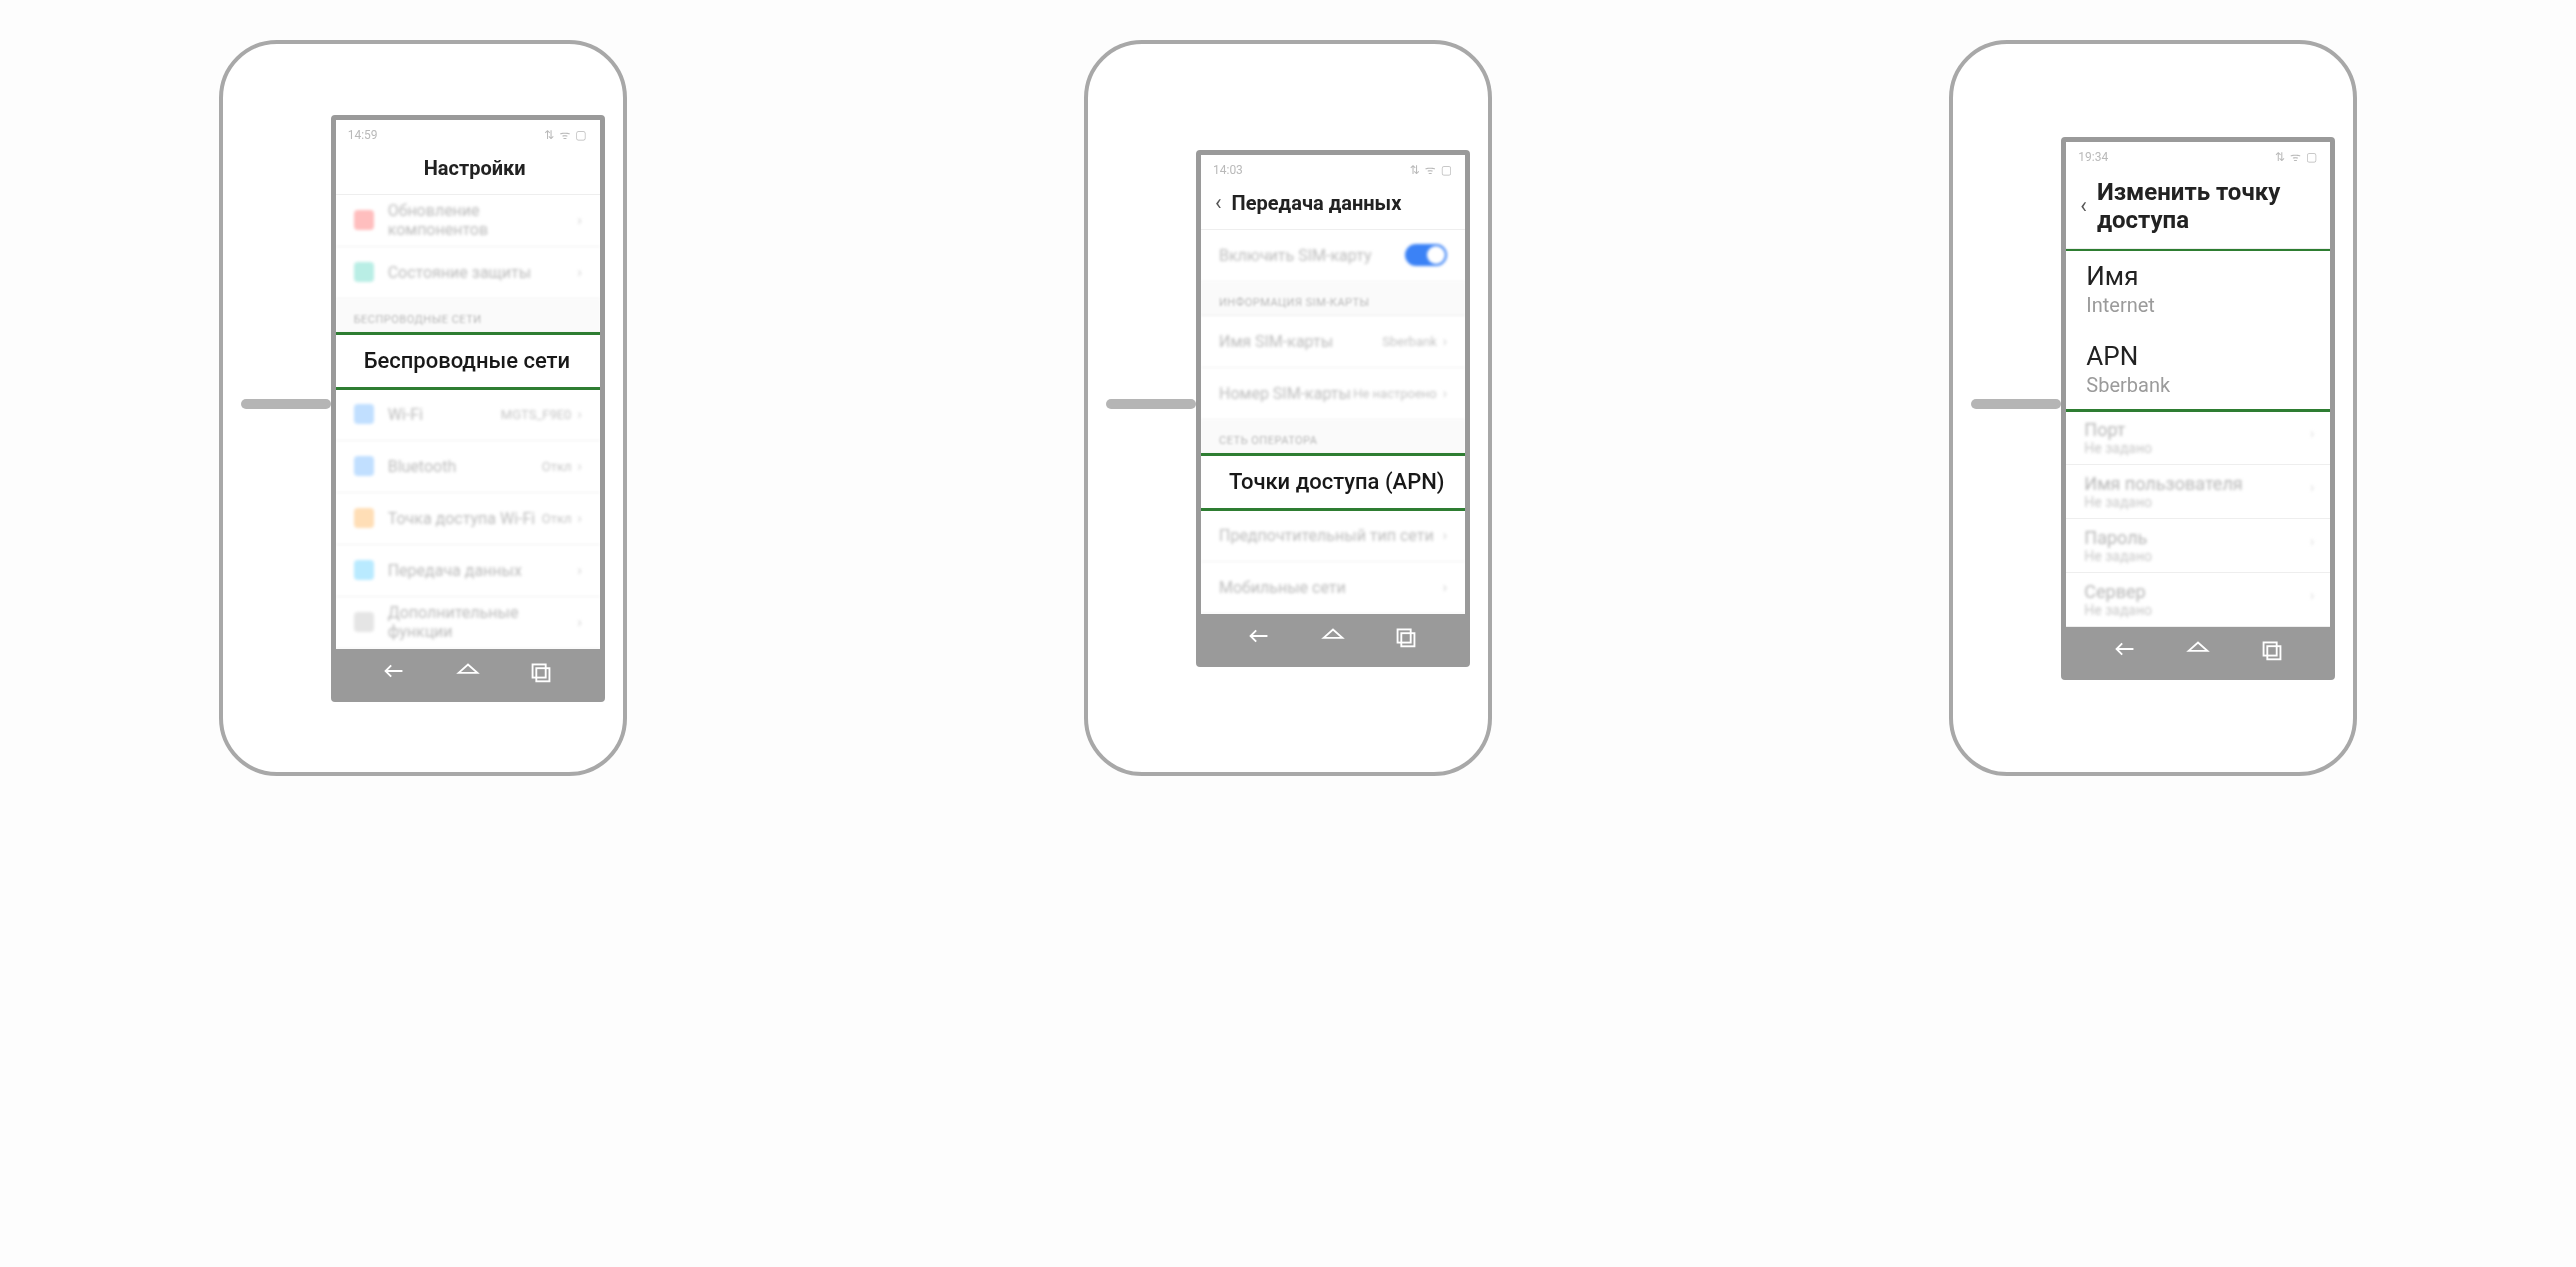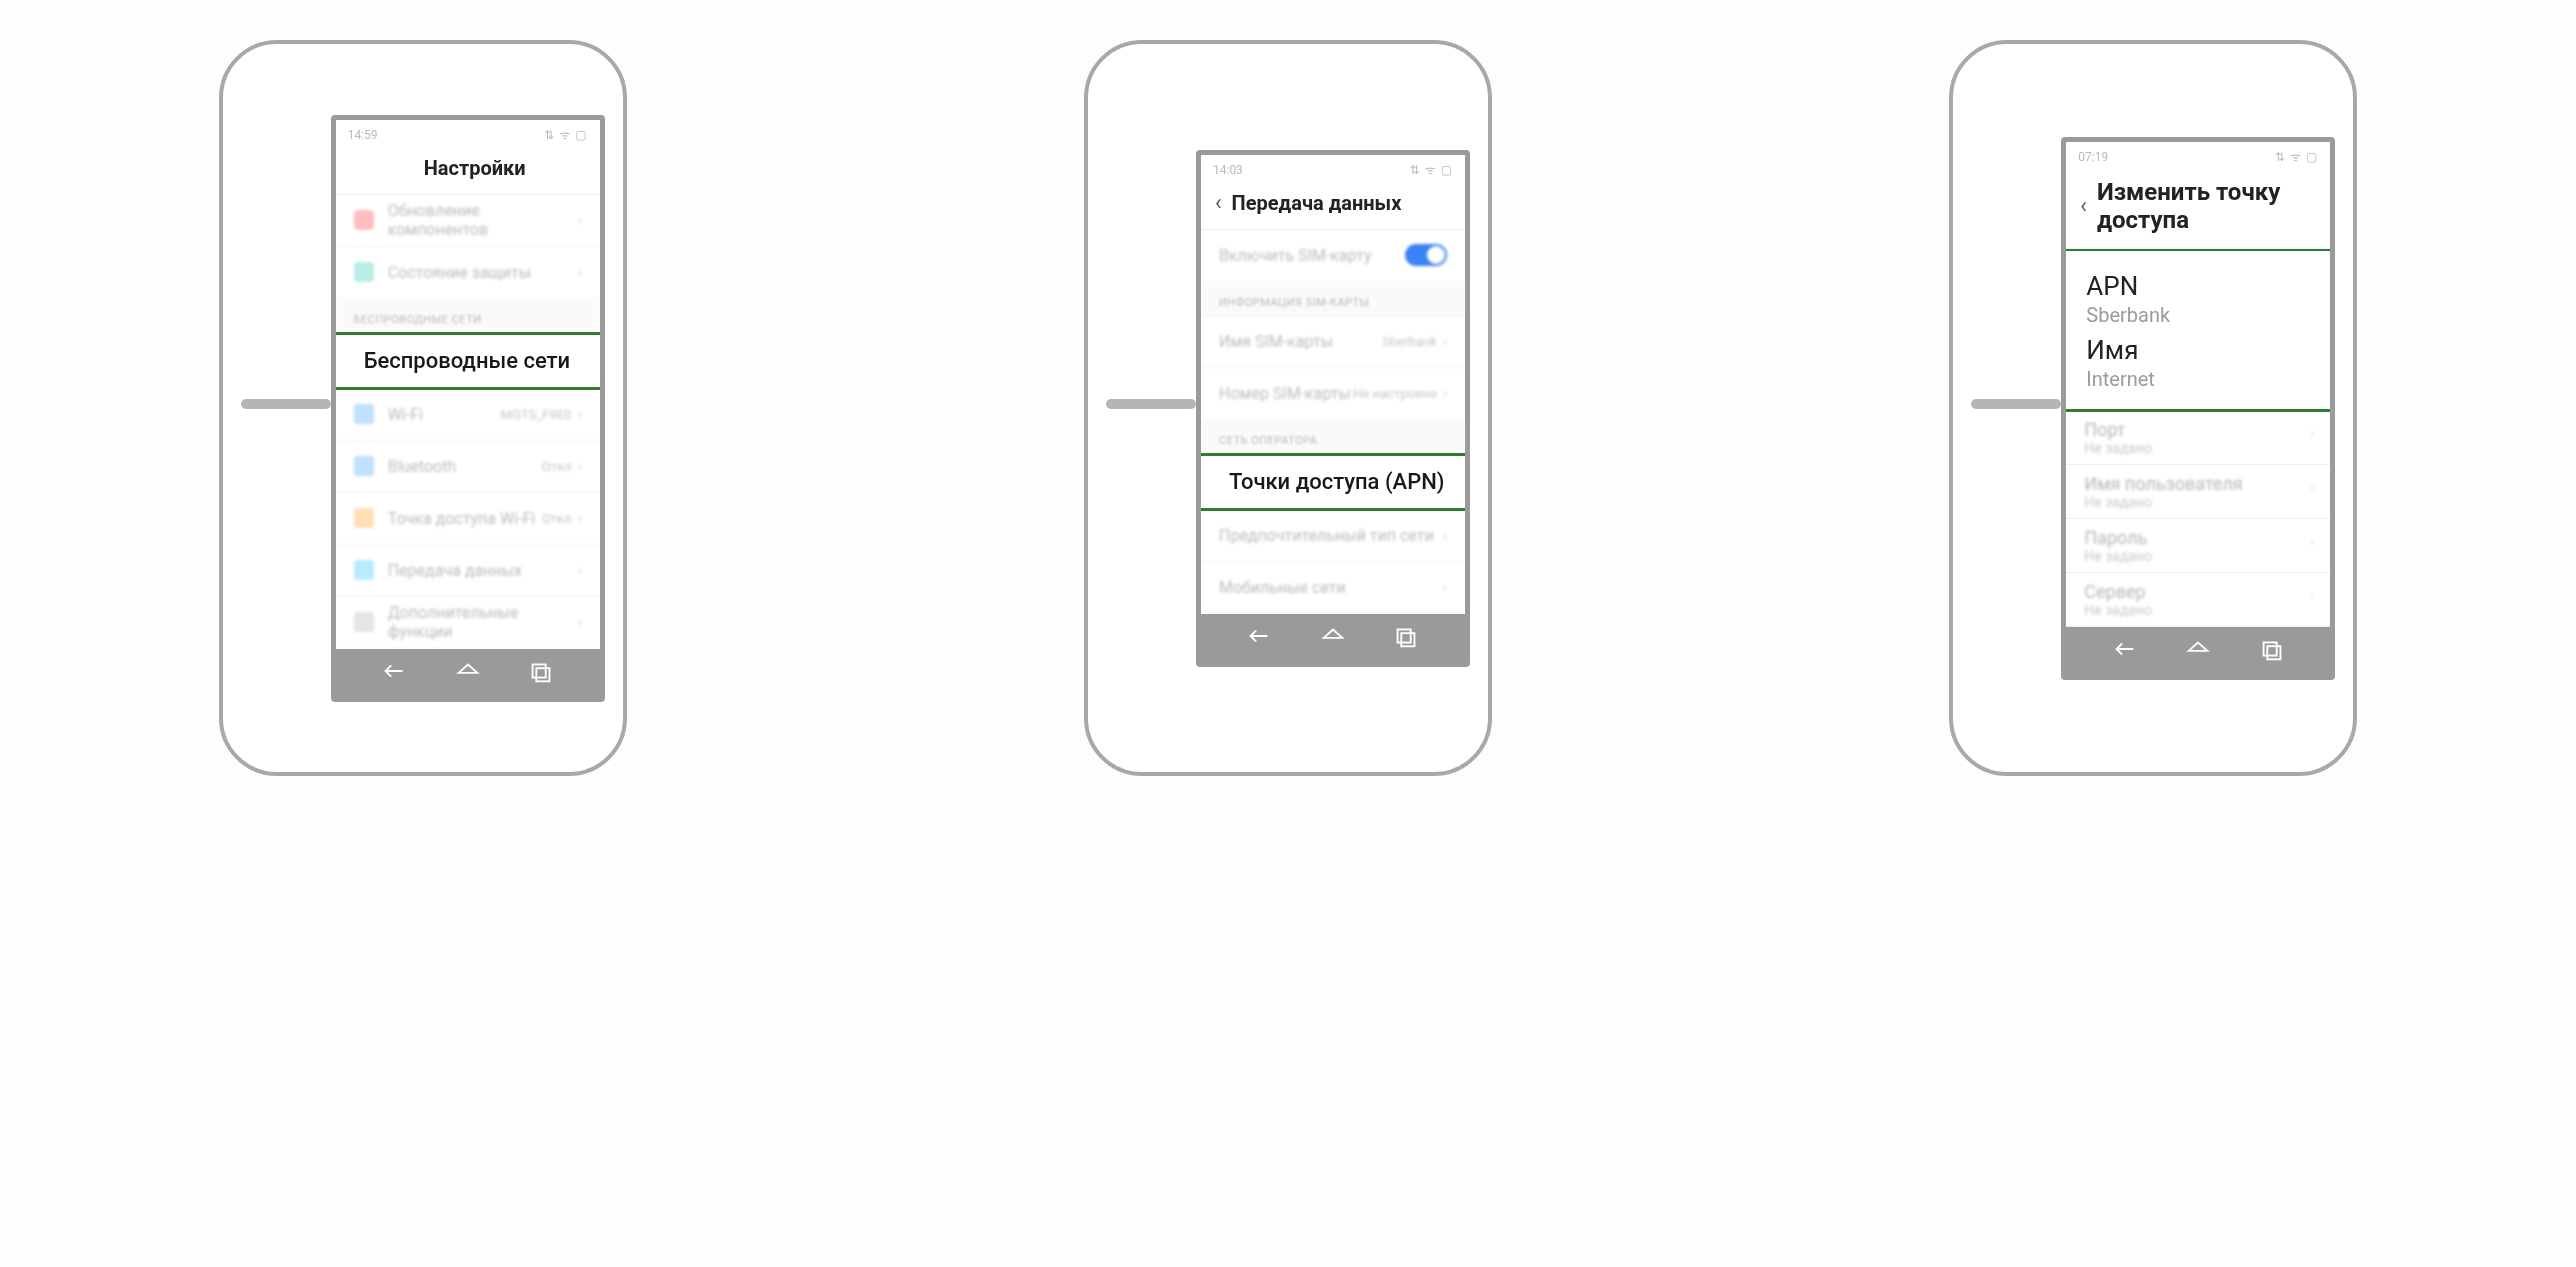--- a/index.html
+++ b/index.html
@@ -333,40 +333,40 @@
           </svg></span>
     </div>
   </div>
 </div>
 
 <div class="phone">
   <div class="speaker"></div>
   <div class="screen-wrap">
 
     <div class="status-bar">
-      <span>07:19</span>
+      <span>19:34</span>
       <span class="status-right">⇅ ᯤ ▢</span>
     </div>
 
     <div class="header">
       <span class="back-chevron">‹</span>
       <span class="header-title" style="font-size:24px">Изменить точку доступа</span>
     </div>
 
     <div class="content">
 
       <div class="apn-highlight">
+        <div class="apn-block" style="border:none;padding:4px 0 10px 0">
+          <div class="big">Имя</div>
+          <div class="sub">Internet</div>
+        </div>
         <div class="apn-block" style="border:none;padding:14px 0 4px 0">
           <div class="big">APN</div>
           <div class="sub">Sberbank</div>
         </div>
-        <div class="apn-block" style="border:none;padding:4px 0 10px 0">
-          <div class="big">Имя</div>
-          <div class="sub">Internet</div>
-        </div>
       </div>
 
       <div class="apn-dim">
         <div class="big">Порт</div>
         <div class="sub">Не задано</div>
         <span class="chev">›</span>
       </div>
       <div class="apn-dim">
         <div class="big">Имя пользователя</div>
         <div class="sub">Не задано</div>

